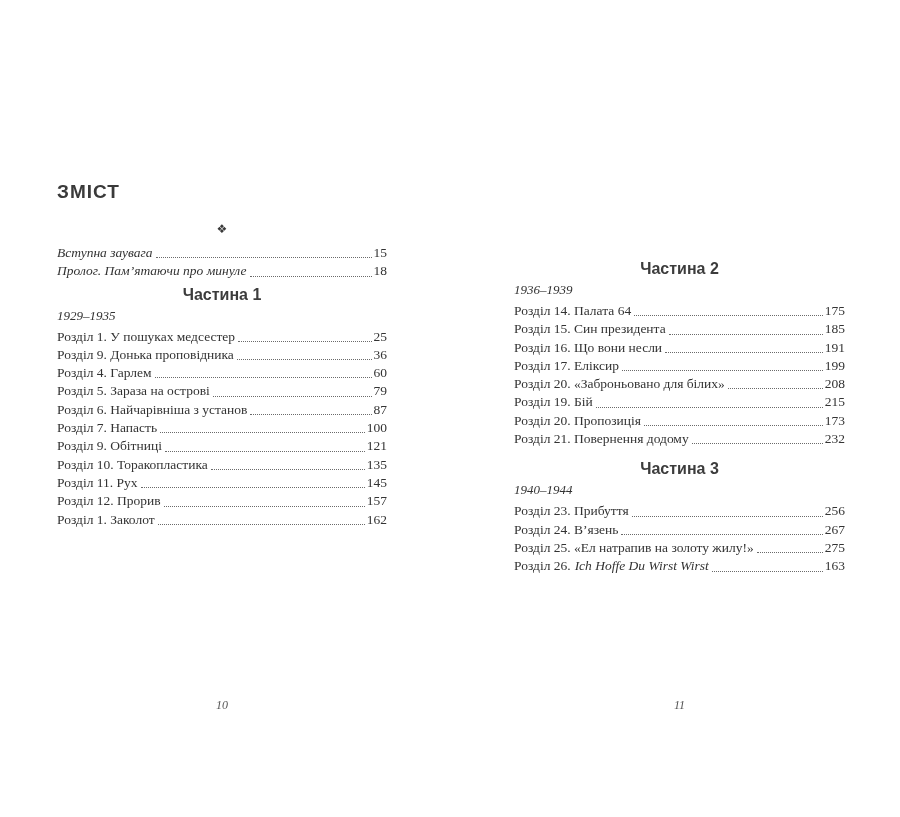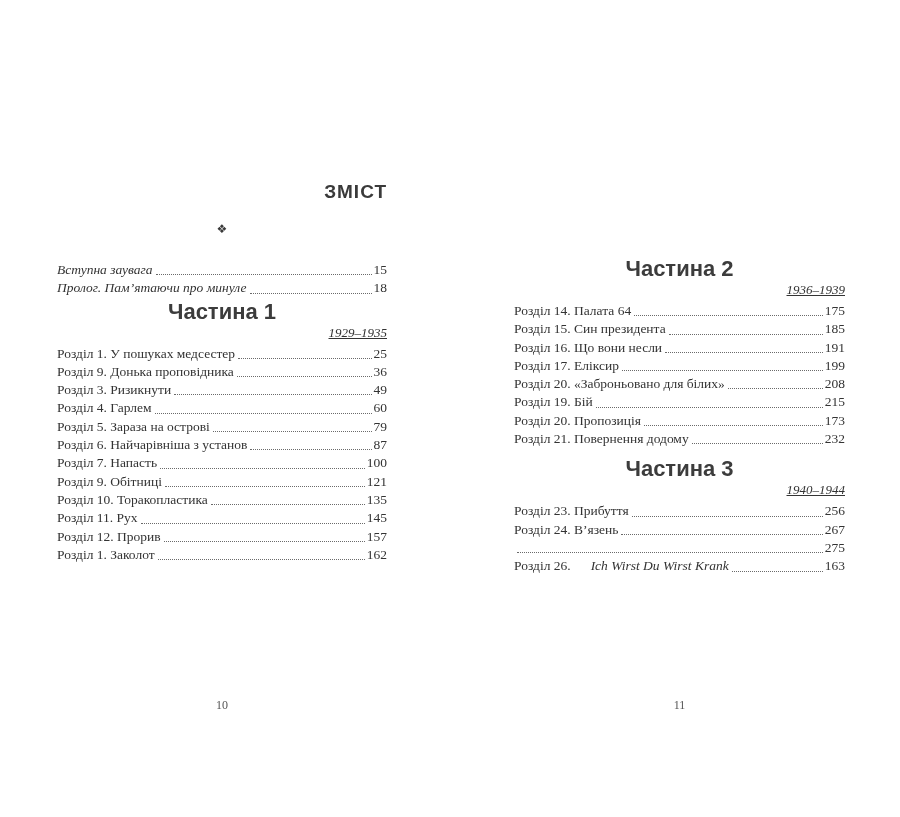--- a/index.html
+++ b/index.html
@@ -22,91 +22,91 @@
   .page-col {
     position: absolute;
     top: 0;
     height: 817px;
   }
   .col-left  { left: 57px;  width: 330px; }
   .col-right { left: 514px; width: 331px; }
 
   .toc-title {
     margin: 181px 0 0 0;
-    text-align: right;
+    text-align: left;
     font-family: "Liberation Sans", sans-serif;
     font-weight: 700;
     font-size: 19px;
     line-height: 22px;
     letter-spacing: 1px;
     color: #3a3a3a;
   }
   .ornament {
     margin-top: 18px;
     text-align: center;
     font-family: "DejaVu Sans", sans-serif;
     font-size: 12px;
     line-height: 16px;
     color: #3a3a3a;
   }
-  .front-matter { margin-top: 24px; }
+  .front-matter { margin-top: 7px; }
 
   .col-right .part:first-child { margin-top: 259px; }
   .parts-left .part { margin-top: 4px; }
   .part + .part { margin-top: 11px; }
 
   .part-heading {
     margin: 0;
     text-align: center;
     font-family: "Liberation Sans", sans-serif;
     font-weight: 700;
-    font-size: 22px;
+    font-size: 16px;
     line-height: 20px;
     color: #3c3c3c;
   }
   .part-years {
     margin-top: 2px;
-    text-align: right;
+    text-align: left;
     font-style: italic;
     font-size: 13px;
     line-height: 17px;
     color: #333333;
-    text-decoration: underline;
   }
   .entries { margin-top: 4px; }
 
   .toc-row {
     display: flex;
     height: 18.3px;
     font-size: 13.5px;
     color: #333333;
   }
   .toc-row .t,
   .toc-row .prefix,
   .toc-row .pg {
     white-space: nowrap;
     line-height: 18.3px;
   }
-  .toc-row .prefix { margin-right: 20px; }
+  .toc-row .prefix { margin-right: 4px; }
   .toc-row .t.italic { font-style: italic; }
   .toc-row .leader {
     flex: 1 1 auto;
     min-width: 8px;
     border-bottom: 1px dotted #6a6a6a;
     margin: 0 2px 4px 3px;
   }
   .folio {
     position: absolute;
     top: 698px;
     left: 0;
     width: 100%;
     text-align: center;
     font-size: 12px;
     line-height: 14px;
     color: #555555;
+    font-style: italic;
   }
 </style>
 </head>
 <body>
 
 <div class="spread">
 
   <div class="page-col col-left">
     <h1 class="toc-title">ЗМІСТ</h1>
     <div class="ornament">❖</div>
@@ -131,25 +131,20 @@
               <span class="t">Розділ 1. У пошуках медсестер</span>
               <span class="leader"></span>
               <span class="pg">25</span>
             </div>
             <div class="toc-row">
               <span class="t">Розділ 9. Донька проповідника</span>
               <span class="leader"></span>
               <span class="pg">36</span>
             </div>
             <div class="toc-row">
-              <span class="t">Розділ 3. Ризикнути</span>
-              <span class="leader"></span>
-              <span class="pg">49</span>
-            </div>
-            <div class="toc-row">
               <span class="t">Розділ 4. Гарлем</span>
               <span class="leader"></span>
               <span class="pg">60</span>
             </div>
             <div class="toc-row">
               <span class="t">Розділ 5. Зараза на острові</span>
               <span class="leader"></span>
               <span class="pg">79</span>
             </div>
             <div class="toc-row">
@@ -249,26 +244,27 @@
               <span class="t">Розділ 23. Прибуття</span>
               <span class="leader"></span>
               <span class="pg">256</span>
             </div>
             <div class="toc-row">
               <span class="t">Розділ 24. В’язень</span>
               <span class="leader"></span>
               <span class="pg">267</span>
             </div>
             <div class="toc-row">
+              <span class="t">Розділ 25. «Ел натрапив на золоту жилу!»</span>
               <span class="leader"></span>
               <span class="pg">275</span>
             </div>
             <div class="toc-row">
               <span class="prefix">Розділ 26.</span>
-              <span class="t italic">Ich Wirst Du Wirst Krank</span>
+              <span class="t italic">Ich Hoffe Du Wirst Wirst</span>
               <span class="leader"></span>
               <span class="pg">163</span>
             </div>
           </div>
         </div>
       </div>
     <div class="folio">11</div>
   </div>
 
 </div>

